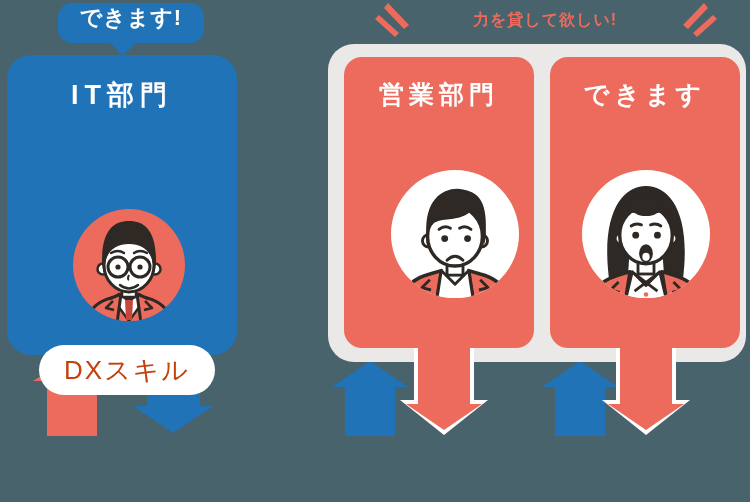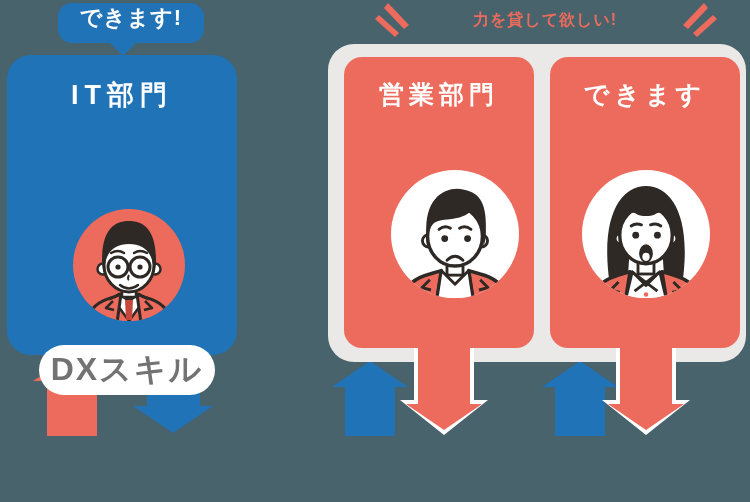--- a/index.html
+++ b/index.html
@@ -36,21 +36,21 @@
   }
   .card-title{
     width:100%;text-align:center;
     color:#fff;font-weight:bold;
   }
   .it-card .card-title{margin-top:22px;font-size:27px;letter-spacing:6px;}
   .badge-pill{
     left:32px;top:290px;width:176px;height:50px;
     background:#fff;border-radius:26px;
     display:flex;align-items:center;justify-content:center;
-    color:#737373;font-weight:bold;font-size:32px;letter-spacing:2px;
+    color:#c2410c;font-weight:normal;font-size:26px;letter-spacing:2px;
   }
   
   .group-panel{
     left:328px;top:44px;width:418px;height:318px;
     background:#EAE9E7;border-radius:26px;z-index:4;
   }
   .dept-card{
     top:13px;width:190px;height:291px;
     background:#ED6B5C;border-radius:18px;
   }

